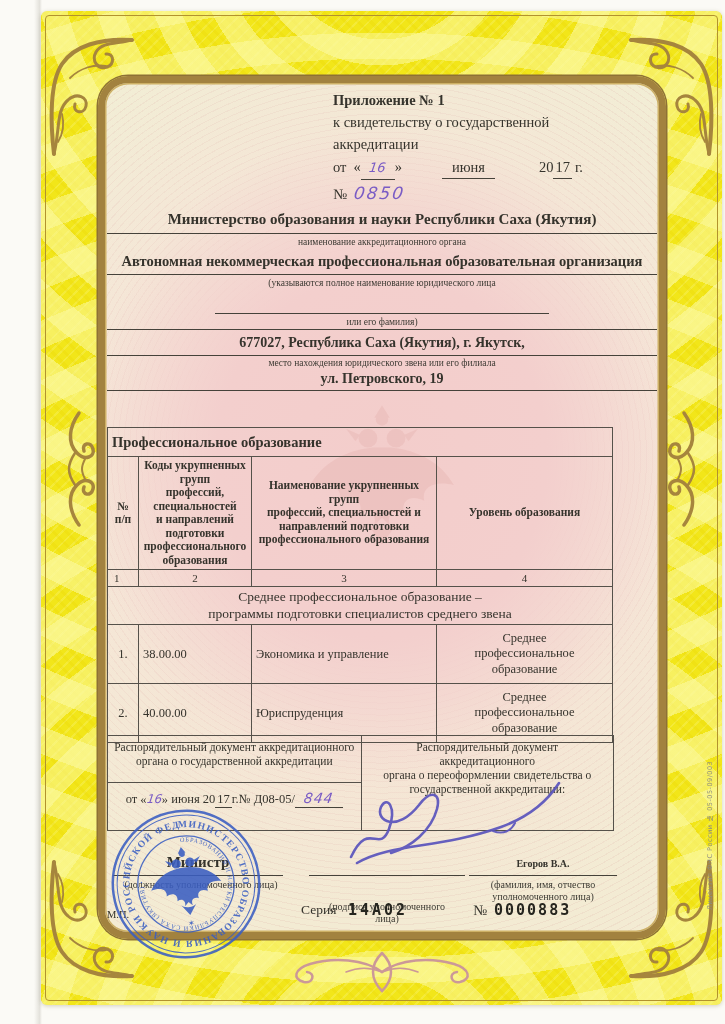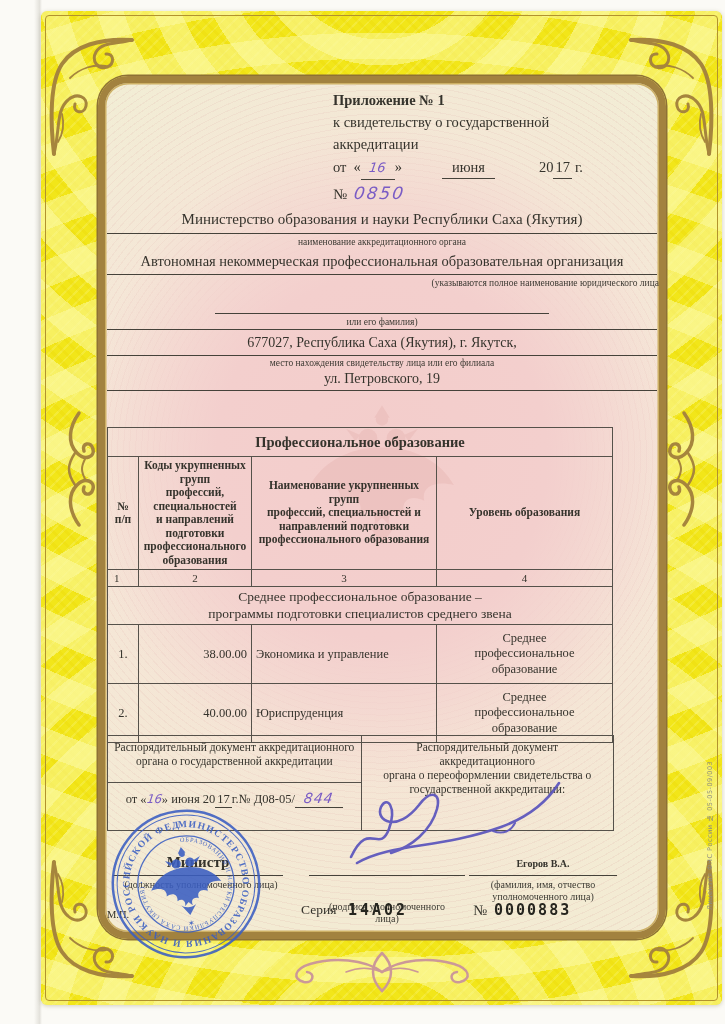--- a/index.html
+++ b/index.html
@@ -39,35 +39,35 @@
   .inner > *{z-index:2;}
   .watermark{position:absolute;left:152px;top:262px;opacity:.3;z-index:1;}
   
   .appendix{position:absolute;left:228px;top:6px;width:320px;font-size:14.5px;line-height:22px;}
   .appx-title{font-weight:600;}
   .daterow{display:flex;align-items:baseline;margin-top:1px;}
   .numrow{display:flex;align-items:baseline;margin-top:2px;}
   .ufield{display:inline-block;border-bottom:1.3px solid #45423a;text-align:center;}
   .hw{font-family:"DejaVu Sans",sans-serif;font-style:italic;color:#7a5cc5;transform:skewX(-8deg);display:inline-block;}
   
-  .cline{position:absolute;left:0;right:0;text-align:center;font-weight:400;}
+  .cline{position:absolute;left:0;right:0;text-align:center;font-weight:700;}
   .rule{position:absolute;border-bottom:1.4px solid #45423a;}
   .caption{position:absolute;left:0;right:0;text-align:center;font-size:9.5px;font-weight:400;color:#3c3a33;}
   
   table.edu{position:absolute;left:2px;top:344px;width:505px;border-collapse:collapse;table-layout:fixed;
         font-size:12.5px;}
   table.edu td,table.edu th{border:1.3px solid #55514a;padding:2px 4px;vertical-align:middle;background:transparent;}
-  .t-title{font-size:14.5px;font-weight:700;text-align:center;height:24px;}
+  .t-title{font-size:14.5px;font-weight:700;text-align:left;height:24px;}
   .t-head{font-size:11.5px;font-weight:700;text-align:center;white-space:pre-line;line-height:13.5px;height:94px;}
   .t-nums{font-size:11px;text-align:center;height:14px;font-weight:400;}
   .t-nums td:first-child{text-align:left;padding-left:6px;}
   .t-section{font-size:13.5px;text-align:center;white-space:pre-line;font-weight:400;height:32px;line-height:16.5px;}
   .t-row td{height:54px;}
   .c-num{text-align:center;}
-  .c-code{text-align:right;}
+  .c-code{text-align:left;}
   .c-name{padding-left:8px;}
   .c-level{text-align:center;white-space:pre-line;line-height:15.5px;}
   
   .orders{position:absolute;left:2px;top:652px;width:505px;height:94px;border:1.4px solid #55514a;
         display:grid;grid-template-columns:1fr 1fr;font-size:11.5px;}
   .ocell{position:relative;}
   .ocell.right{border-left:1.4px solid #55514a;}
   .ohead{text-align:center;padding:4px 6px 2px;line-height:14px;white-space:pre-line;}
   .ocell.left .ohead{height:40px;border-bottom:1.4px solid #55514a;}
   .obody{text-align:center;padding-top:3px;}
@@ -201,28 +201,28 @@
             <span class="hw" style="font-size:17px;letter-spacing:2px;">0850</span>
           </div>
         </div>
 
         <div class="cline" style="top:128px;font-size:15px;">Министерство образования и науки Республики Саха (Якутия)</div>
         <div class="rule" style="left:2px;right:2px;top:150px;"></div>
         <div class="caption" style="top:154px;">наименование аккредитационного органа</div>
 
         <div class="cline" style="top:170px;font-size:14.5px;">Автономная некоммерческая  профессиональная образовательная организация</div>
         <div class="rule" style="left:2px;right:2px;top:191px;"></div>
-        <div class="caption" style="top:195px;text-align:right;">(указываются полное наименование  юридического лица</div>
+        <div class="caption" style="top:195px;">(указываются полное наименование  юридического лица</div>
         <div class="rule" style="left:110px;right:110px;top:230px;"></div>
         <div class="caption" style="top:234px;">или его фамилия)</div>
 
         <div class="rule" style="left:2px;right:2px;top:246px;"></div>
         <div class="cline" style="top:252px;font-size:14px;">677027, Республика Саха (Якутия), г. Якутск,</div>
         <div class="rule" style="left:2px;right:2px;top:272px;"></div>
-        <div class="caption" style="top:275px;">место нахождения свидетельству лица или его филиала</div>
+        <div class="caption" style="top:275px;">место нахождения юридического звена или его филиала</div>
         <div class="cline" style="top:288px;font-size:14px;">ул. Петровского, 19</div>
         <div class="rule" style="left:2px;right:2px;top:307px;"></div>
 
         <table class="edu">
           <colgroup>
               <col style="width:31px">
               <col style="width:113px">
               <col style="width:185px">
               <col style="width:176px">
             </colgroup>

